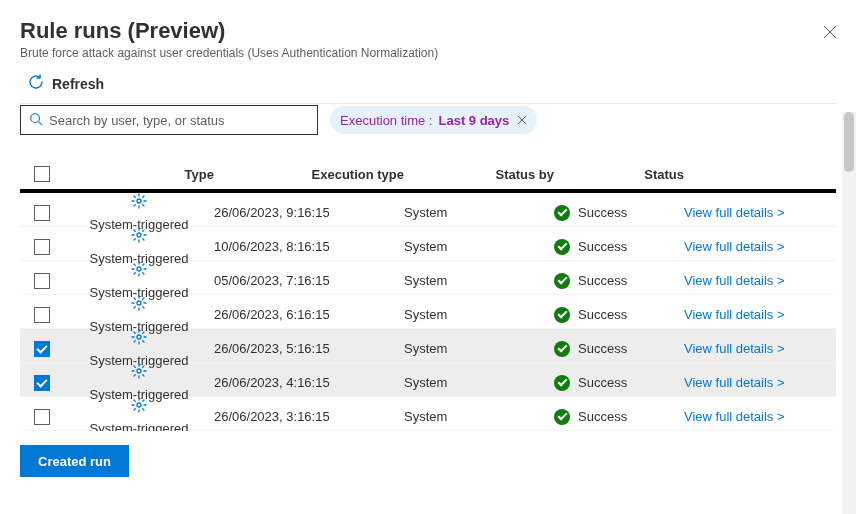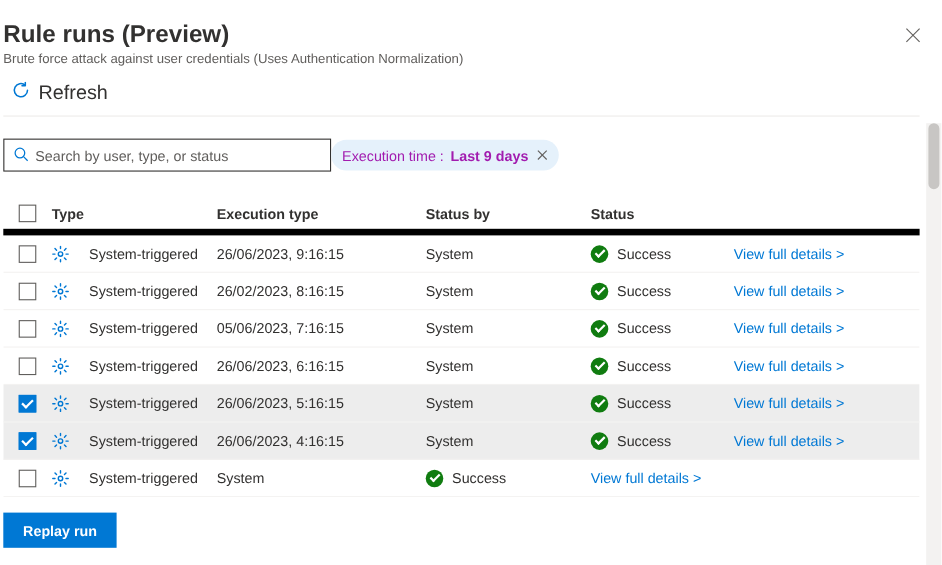--- a/index.html
+++ b/index.html
@@ -1,42 +1,42 @@
 <!DOCTYPE html>
 <html><head>
   <meta charset="utf-8">
   <style>
     * { box-sizing: border-box; margin: 0; padding: 0; }
     body { font-family: "Segoe UI", Arial, sans-serif; font-size: 13px; color: #323130; background: #fff; width: 856px; height: 514px; overflow: hidden; position: relative; }
-    .panel { padding: 18px 20px 0 3px; height: 100%; position: relative; }
+    .panel { padding: 18px 20px 0 20px; height: 100%; position: relative; }
     .header { position: relative; }
     .title { font-size: 22px; font-weight: 600; color: #323130; }
     .subtitle { font-size: 12px; color: #605e5c; margin-top: 2px; }
     .close-btn { position: absolute; right: -2px; top: 6px; cursor: pointer; color: #605e5c; }
     .toolbar { margin-top: 14px; padding-bottom: 10px; border-bottom: 1px solid #edebe9; }
-    .refresh-btn { display: inline-flex; align-items: center; gap: 8px; font-size: 18px; cursor: pointer; color: #323130; padding-left: 8px; }
+    .refresh-btn { display: inline-flex; align-items: center; gap: 8px; font-size: 14px; cursor: pointer; color: #323130; padding-left: 8px; font-weight: bold; }
     .refresh-icon svg { stroke: #0078d4; }
-    .filter-row { display: flex; align-items: center; margin-top: 20px; }
+    .filter-row { display: flex; align-items: center; gap: 12px; margin-top: 1px; }
     .search-box { display: flex; align-items: center; width: 298px; height: 30px; border: 1px solid #323130; padding: 0 8px; }
     .search-box input { border: none; outline: none; flex: 1; font-size: 13px; color: #323130; padding-left: 6px; }
     .search-box input::placeholder { color: #605e5c; }
     .pill { display: inline-flex; align-items: center; background: #e5f1fb; border-radius: 14px; padding: 0 10px; height: 28px; font-size: 13px; color: #a21caf; gap: 6px; }
     .pill .bold { font-weight: 600; }
     .pill-close { color: #605e5c; cursor: pointer; margin-left: 2px; }
     .addfilter { display: inline-flex; align-items: center; gap: 8px; background: #e5f1fb; border-radius: 14px; padding: 0 12px; height: 28px; font-size: 13px; cursor: pointer; color: #323130; }
     .table-wrap { margin-top: 24px; position: relative; }
     .thead, .trow { display: grid; grid-template-columns: 44px 150px 190px 150px 130px 1fr; align-items: center; padding: 0 0; height: 34px; }
-    .thead { font-weight: 600; color: #323130; border-bottom: 6px solid #000000; }
+    .thead { font-weight: 600; color: #323130; border-bottom: 4px solid #000000; text-align: right; }
     .trow { border-bottom: 1px solid #f3f2f1; }
     .trow.selected { background: #ededed; }
     .chkcell { display: flex; justify-content: center; }
     .chk { width: 16px; height: 16px; border: 1px solid #605e5c; background: #fff; cursor: pointer; display:flex; align-items:center; justify-content:center;}
     .chk.checked { background: #0078d4; border-color: #0078d4; }
     .chk.checked::after { content: ""; width: 4px; height: 8px; border: solid #fff; border-width: 0 2px 2px 0; transform: rotate(45deg); margin-top: -2px; }
-    .typecell { display: flex; align-items: center; gap: 18px; }
+    .typecell { display: flex; align-items: center; gap: 8px; flex-direction: column; }
     .gear-icon { color: #0078d4; display:flex; }
     .statuscell { display: flex; align-items: center; gap: 8px; }
     .success-badge { width: 16px; height: 16px; background: #107c10; border-radius: 50%; display: flex; align-items: center; justify-content: center; }
     .success-badge::after { content: ""; width: 3px; height: 7px; border: solid #fff; border-width: 0 2px 2px 0; transform: rotate(45deg); margin-top: -2px; }
     .linkcell { color: #0078d4; cursor: pointer; font-size: 13px; }
     .table-body { max-height: 248px; overflow:hidden; }
     .replay-btn { margin-top: 14px; background: #0078d4; color: #fff; border: none; height: 32px; padding: 0 18px; font-size: 13px; font-weight: 600; cursor: pointer; }
     .scroll-track { position: absolute; right: 0; top: 112px; bottom: 0; width: 14px; background: #f3f2f1; }
     .scroll-thumb { position: absolute; top: 0; left: 2px; width: 10px; height: 60px; background: #c8c6c4; border-radius: 5px; }
     .funnel-icon, .search-icn { color: #0078d4; }
@@ -129,21 +129,21 @@
           </div>
           <div class="typecell">
             <span class="gear-icon">
               <svg width="16" height="16" viewBox="0 0 16 16" fill="none">
                 <circle cx="8" cy="8" r="2" stroke="#0078d4" stroke-width="1.3"></circle>
                 <path d="M8 1v2M8 13v2M1 8h2M13 8h2M3 3l1.4 1.4M11.6 11.6L13 13M13 3l-1.4 1.4M4.4 11.6L3 13" stroke="#0078d4" stroke-width="1.3" stroke-linecap="round"></path>
               </svg>
             </span>
             <span>System-triggered</span>
           </div>
-          <div>26/02/2023, 8:16:15</div>
+          <div>10/06/2023, 8:16:15</div>
           <div>System</div>
           <div class="statuscell">
             <span class="success-badge"></span>
             <span>Success</span>
           </div>
           <div class="linkcell">View full details  &gt;</div>
         </div>
         <div class="trow">
           <div class="chkcell">
             <div class="chk"></div>
@@ -234,28 +234,29 @@
           </div>
           <div class="typecell">
             <span class="gear-icon">
               <svg width="16" height="16" viewBox="0 0 16 16" fill="none">
                 <circle cx="8" cy="8" r="2" stroke="#0078d4" stroke-width="1.3"></circle>
                 <path d="M8 1v2M8 13v2M1 8h2M13 8h2M3 3l1.4 1.4M11.6 11.6L13 13M13 3l-1.4 1.4M4.4 11.6L3 13" stroke="#0078d4" stroke-width="1.3" stroke-linecap="round"></path>
               </svg>
             </span>
             <span>System-triggered</span>
           </div>
+          <div>26/06/2023, 3:16:15</div>
           <div>System</div>
           <div class="statuscell">
             <span class="success-badge"></span>
             <span>Success</span>
           </div>
           <div class="linkcell">View full details  &gt;</div>
         </div>
       </div>
   </div>
 
-  <button class="replay-btn">Replay run</button>
+  <button class="replay-btn">Created run</button>
 </div>
 
 <div class="scroll-track">
   <div class="scroll-thumb"></div>
 </div>
 
 </body></html>

